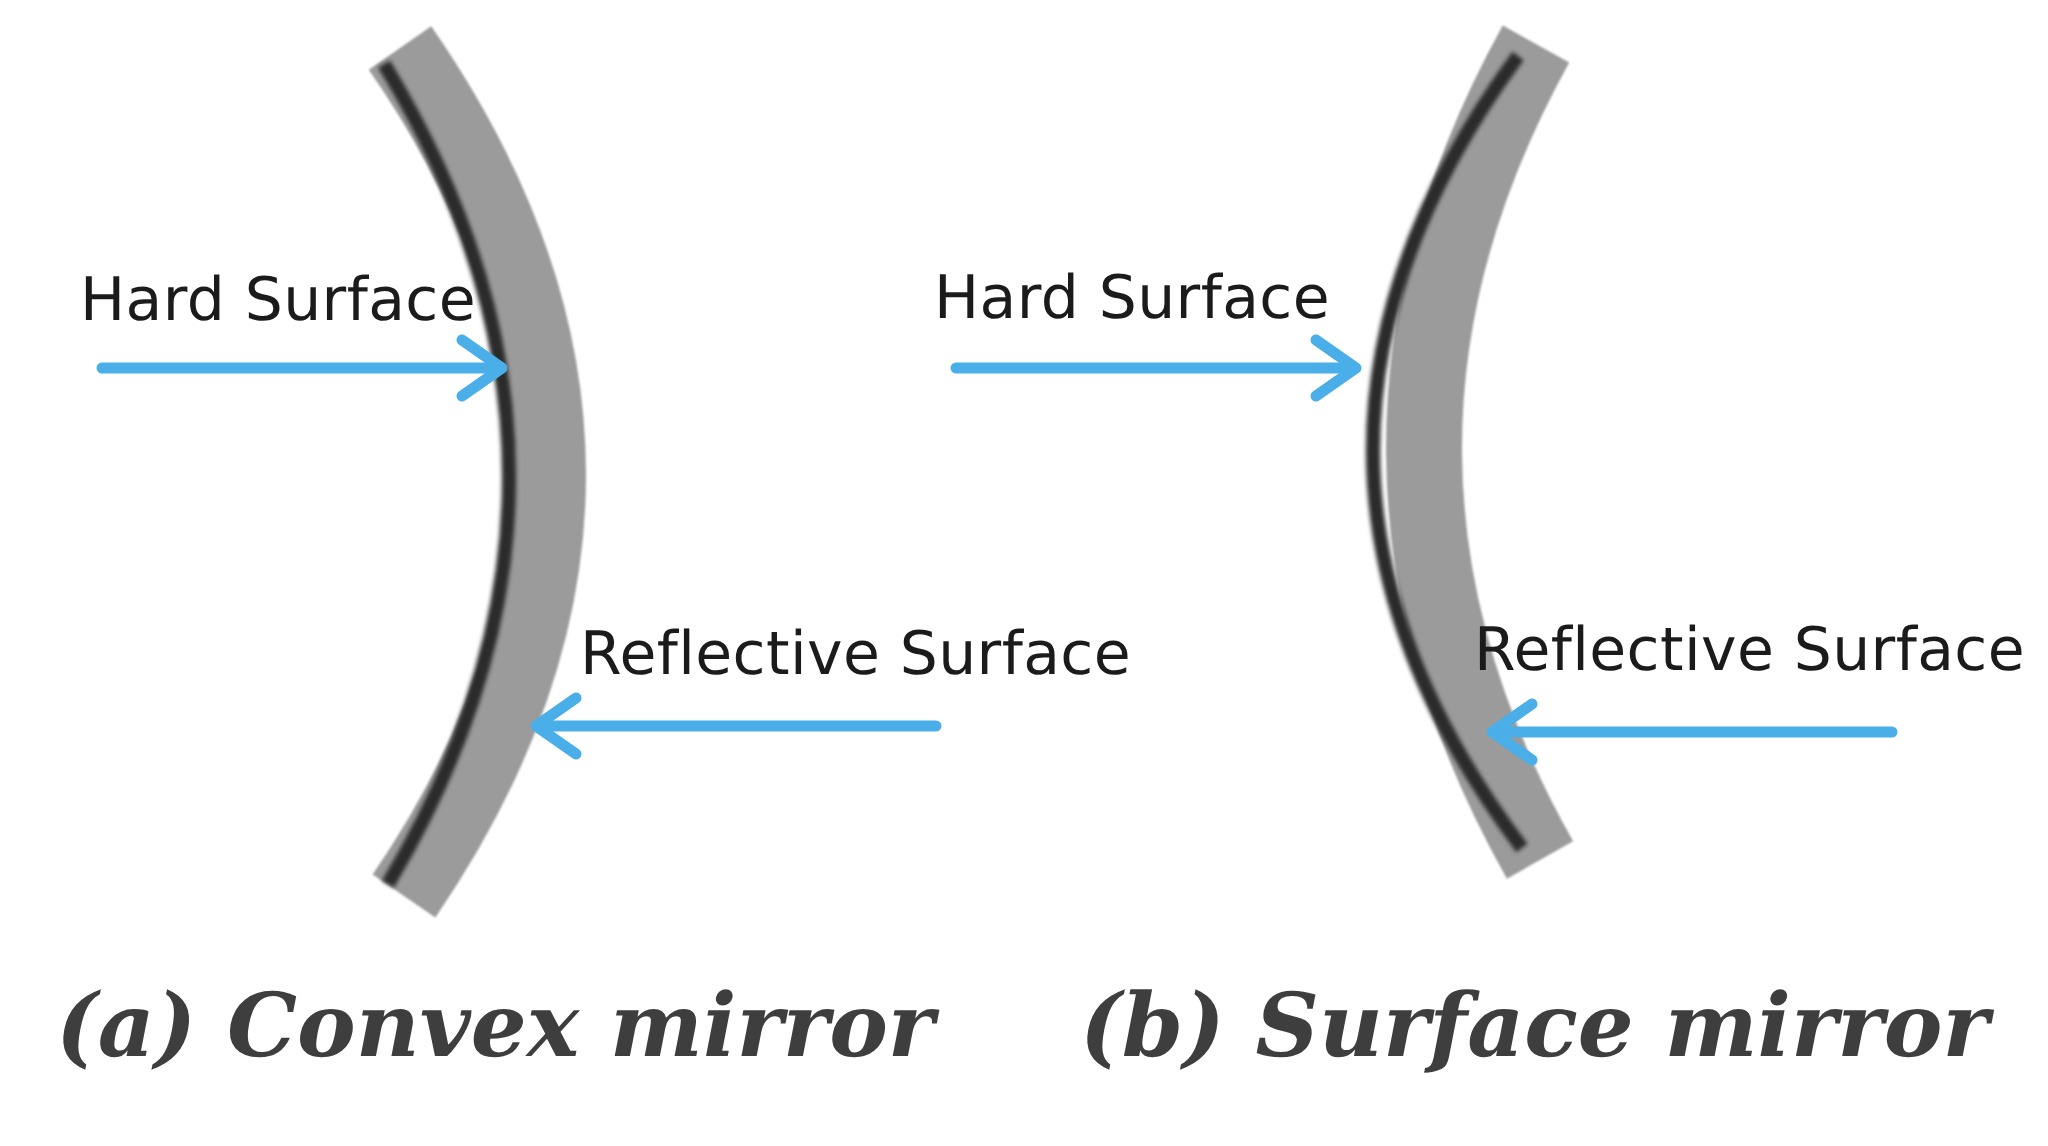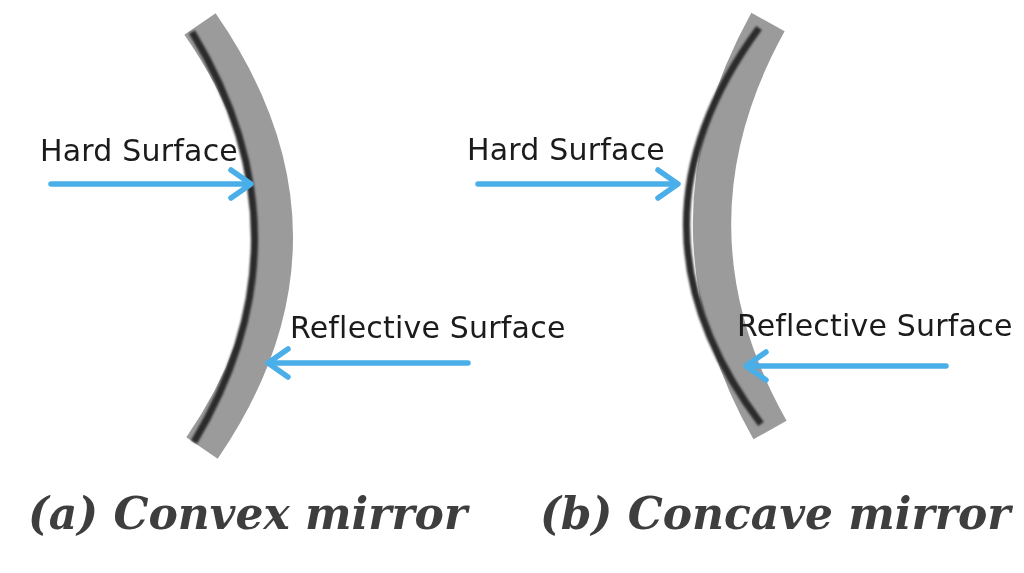--- a/index.html
+++ b/index.html
@@ -101,15 +101,15 @@
   <div class="label" style="left:40px; top:134px">Hard Surface</div>
 
   <div class="label" style="left:290px; top:311px">Reflective Surface</div>
 
   <div class="label" style="left:467px; top:133px">Hard Surface</div>
 
   <div class="label" style="left:737px; top:309px">Reflective Surface</div>
 
   <div class="caption" style="left:28px; top:490px">(a) Convex mirror</div>
 
-  <div class="caption" style="left:540px; top:490px">(b) Concave mirror</div>
+  <div class="caption" style="left:540px; top:490px">(b) Surface mirror</div>
 
 </div>
 
 </body></html>

